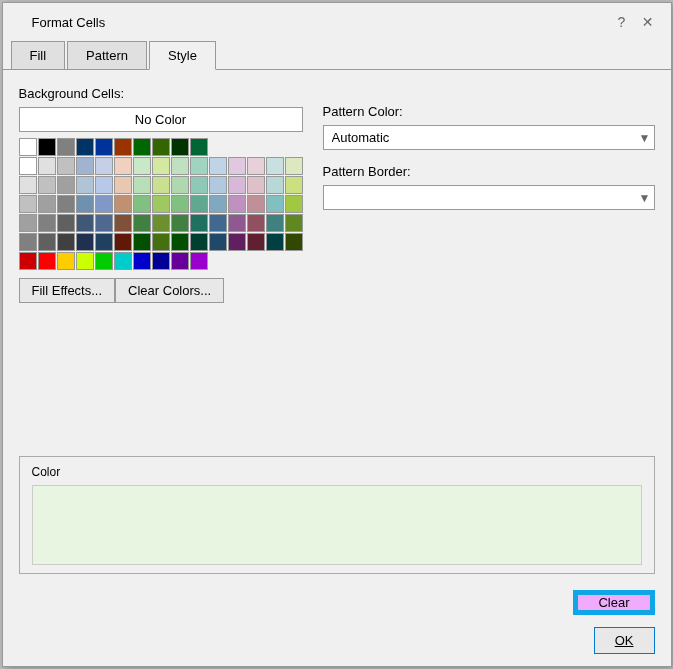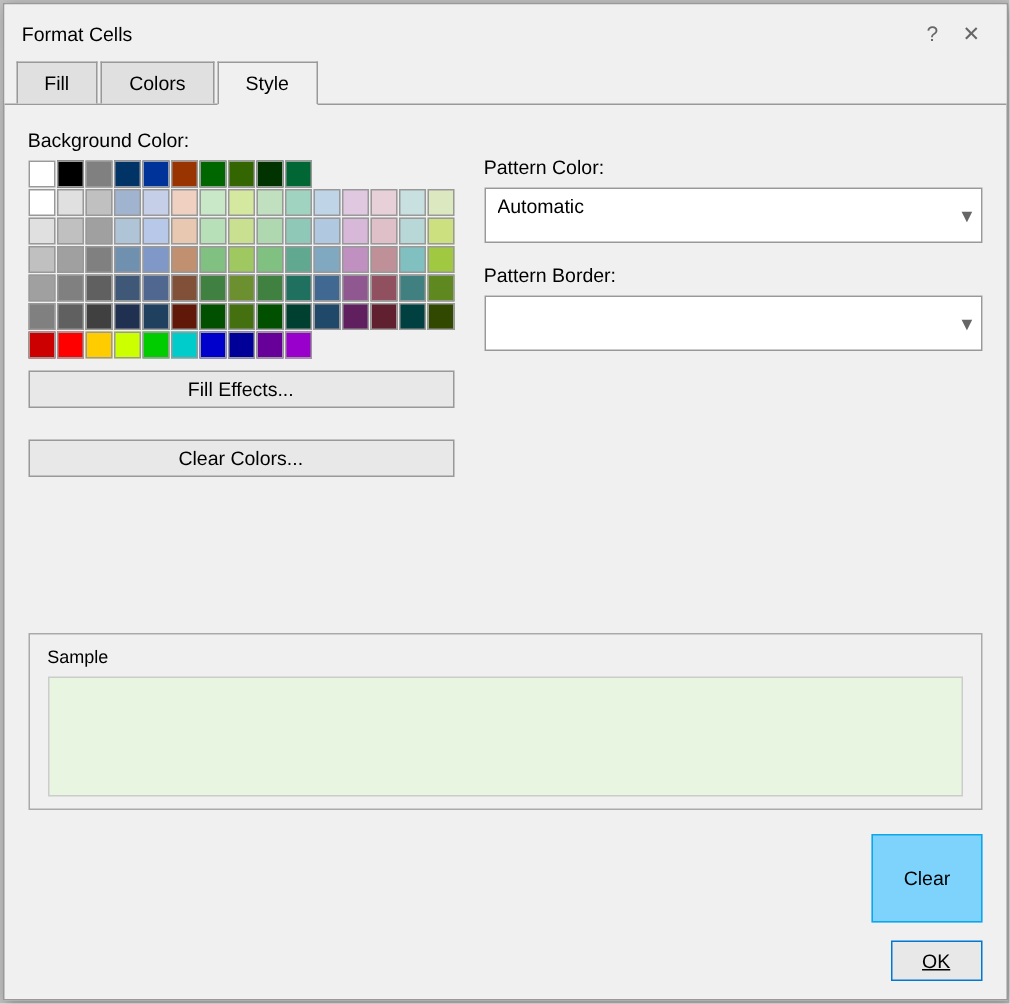--- a/index.html
+++ b/index.html
@@ -20,21 +20,21 @@
       height: 665px;
       display: flex;
       flex-direction: column;
       box-shadow: 2px 2px 8px rgba(0,0,0,0.3);
     }
     .title-bar {
       background: #f0f0f0;
       display: flex;
       justify-content: space-between;
       align-items: center;
-      padding: 8px 12px 4px 12px;
+      padding: 8px 12px 4px 29px;
       border-bottom: none;
     }
     .title-bar-left {
       font-size: 13px;
       font-weight: normal;
       color: #000;
     }
     .title-bar-right {
       display: flex;
       gap: 4px;
@@ -119,42 +119,41 @@
     }
     .color-cell {
       width: 18px;
       height: 18px;
       border: 1px solid #999;
       cursor: pointer;
       flex-shrink: 0;
     }
     .action-buttons {
       display: flex;
-      gap: 21px;
+      gap: 0;
       margin-top: 8px;
-      flex-direction: column;
     }
     .action-btn {
       padding: 4px 12px;
       border: 1px solid #999;
       background: #e8e8e8;
       cursor: pointer;
       font-size: 13px;
     }
     .pattern-color-label {
       font-size: 13px;
       margin-bottom: 6px;
     }
     .select-wrapper {
       position: relative;
       margin-bottom: 14px;
     }
     .select-control {
       width: 100%;
-      padding: 4px 24px 16px 8px;
+      padding: 4px 24px 4px 8px;
       border: 1px solid #999;
       background: #fff;
       font-size: 13px;
       appearance: none;
       cursor: pointer;
     }
     .select-arrow {
       position: absolute;
       right: 4px;
       top: 50%;
@@ -199,51 +198,52 @@
     .dialog-btn.primary {
       background: #e8e8e8;
       border: 1px solid #0078d4;
     }
     .clear-btn-wrap {
       display: flex;
       justify-content: flex-end;
       padding: 0 16px 4px 16px;
     }
     .clear-btn {
-      padding: 21px 20px;
-      border: 1px solid #0ea5e9;
-      background: #7dd3fc;
+      padding: 0 20px;
+      border: 5px solid #0ea5e9;
+      background: #f0abfc;
       cursor: pointer;
       font-size: 13px;
     }
   </style>
 </head>
 <body>
 
 <div class="dialog">
 
   <div class="title-bar">
     <span class="title-bar-left">Format Cells</span>
     <div class="title-bar-right">
       <button class="title-btn">?</button>
       <button class="title-btn">✕</button>
     </div>
   </div>
 
   <div class="tabs-row">
     <div class="tab">Fill</div>
-    <div class="tab">Colors</div>
+    <div class="tab">Pattern</div>
     <div class="tab active">Style</div>
   </div>
 
   <div class="content">
     <div class="main-area">
 
       <div class="left-panel">
-        <div class="section-label">Background Color:</div>
+        <div class="section-label">Background Cells:</div>
+        <button class="no-color-btn">No Color</button>
 
         
         <div class="color-grid" id="color-grid">
         <div class="color-row">
               <div class="color-cell" title="#ffffff" style="background-color: rgb(255, 255, 255);"></div>
               <div class="color-cell" title="#000000" style="background-color: rgb(0, 0, 0);"></div>
               <div class="color-cell" title="#808080" style="background-color: rgb(128, 128, 128);"></div>
               <div class="color-cell" title="#003366" style="background-color: rgb(0, 51, 102);"></div>
               <div class="color-cell" title="#003399" style="background-color: rgb(0, 51, 153);"></div>
               <div class="color-cell" title="#993300" style="background-color: rgb(153, 51, 0);"></div>
@@ -371,21 +371,21 @@
         <div class="select-wrapper">
           <select class="select-control">
             <option></option>
           </select>
           <span class="select-arrow">▼</span>
         </div>
       </div>
     </div>
 
     <div style="margin-top: 16px; border: 1px solid #aaa; padding: 8px 12px;">
-      <div class="sample-label">Sample</div>
+      <div class="sample-label">Color</div>
       <div class="sample-box" id="sample-box" style="background-color: rgb(232, 245, 224);"></div>
     </div>
   </div>
 
   <div class="clear-btn-wrap">
     <button class="clear-btn">Clear</button>
   </div>
 
   <div class="bottom-bar">
     <div class="bottom-right">

